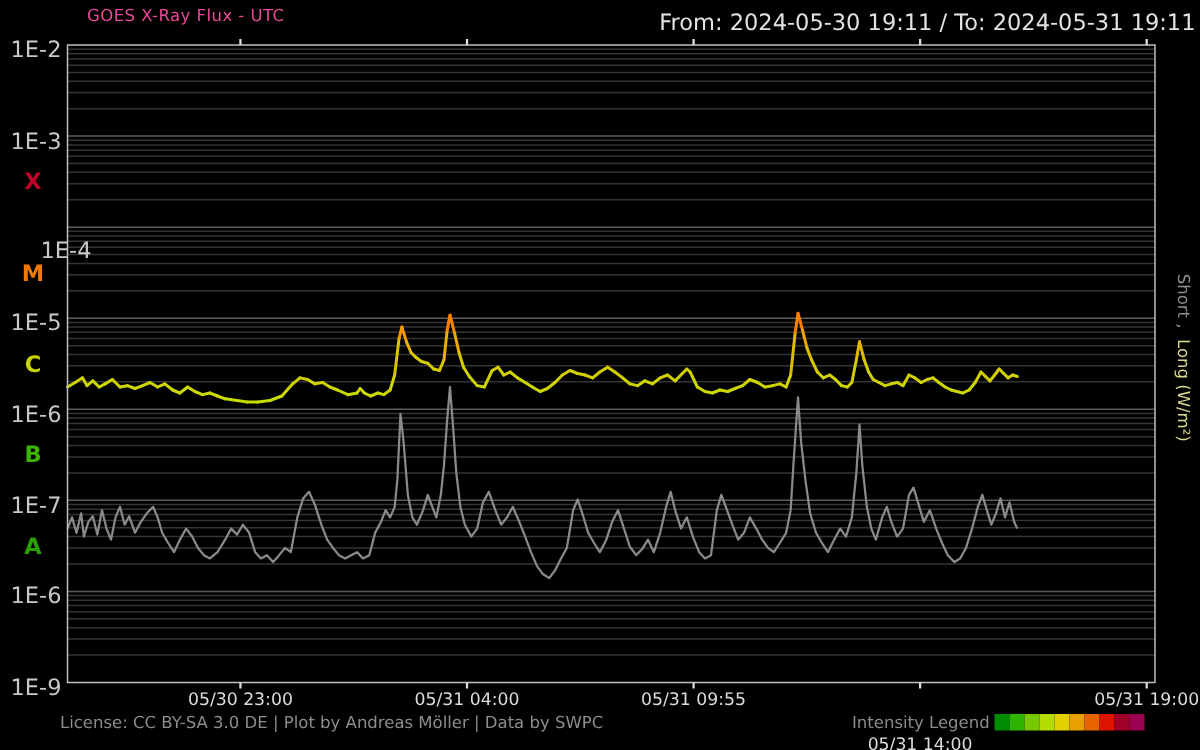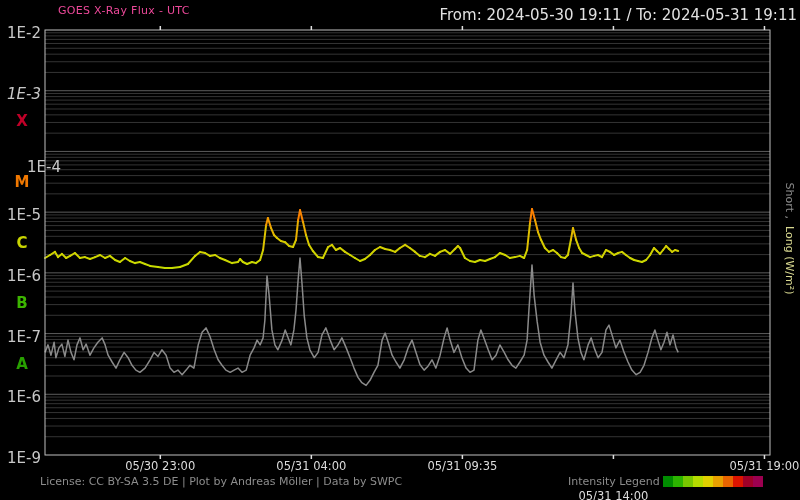--- a/index.html
+++ b/index.html
@@ -244,46 +244,46 @@
     <line x1="613.4211458333333" y1="455" x2="613.4211458333333" y2="459" stroke="#e0e0e0" stroke-width="1.5"></line>
     <line x1="764.4628125" y1="26" x2="764.4628125" y2="30" stroke="#e0e0e0" stroke-width="1.5"></line>
     <line x1="764.4628125" y1="455" x2="764.4628125" y2="459" stroke="#e0e0e0" stroke-width="1.5"></line>
   </svg>
 
 <div id="title" class="abs">GOES X-Ray Flux - UTC</div>
 <div id="range" class="abs">From: 2024-05-30 19:11  /  To: 2024-05-31 19:11</div>
 
 <div id="ylabels">
     <div class="ylab" style="top: 24px;">1E-2</div>
-    <div class="ylab" style="top: 84.7143px; font-style: italic;">1E-3</div>
+    <div class="ylab" style="top: 84.7143px;">1E-3</div>
     <div class="ylab" style="top: 158px; padding-left: 20px;">1E-4</div>
     <div class="ylab" style="top: 206.143px;">1E-5</div>
     <div class="ylab" style="top: 266.857px;">1E-6</div>
     <div class="ylab" style="top: 327.571px;">1E-7</div>
     <div class="ylab" style="top: 388.286px;">1E-6</div>
     <div class="ylab" style="top: 449px;">1E-9</div>
   </div>
 <div id="xlabels">
     <div class="xlab" style="left: 105.296px;">05/30 23:00</div>
     <div class="xlab" style="left: 256.338px;">05/31 04:00</div>
-    <div class="xlab" style="left: 407.379px;">05/31 09:35</div>
+    <div class="xlab" style="left: 407.379px;">05/31 09:55</div>
     <div class="xlab" style="left: 558.421px; margin-top: 30px;">05/31 14:00</div>
     <div class="xlab" style="left: 709.463px;">05/31 19:00</div>
   </div>
 <div id="clabels">
     <div class="clab" style="top: 112.09px; color: rgb(192, 0, 40);">X</div>
     <div class="clab" style="top: 172.805px; color: rgb(240, 120, 0);">M</div>
     <div class="clab" style="top: 233.519px; color: rgb(200, 212, 0);">C</div>
     <div class="clab" style="top: 294.233px; color: rgb(60, 180, 0);">B</div>
     <div class="clab" style="top: 354.948px; color: rgb(40, 160, 0);">A</div>
   </div>
 
 <div id="right-label" class="abs"><span class="shortp">Short</span><span class="shortp"> ,  </span><span class="longp">Long (W/m²)</span></div>
 
-<div id="license" class="abs">License: CC BY-SA 3.5 DE | Plot by Andreas Möller | Data by SWPC</div>
+<div id="license" class="abs">License: CC BY-SA 3.0 DE | Plot by Andreas Möller | Data by SWPC</div>
 <div id="legend-wrap" class="abs">
   <span>Intensity Legend</span>
   <span id="legend-blocks">
       <span class="lblock" style="background: rgb(0, 140, 0);"></span>
       <span class="lblock" style="background: rgb(44, 180, 0);"></span>
       <span class="lblock" style="background: rgb(120, 200, 0);"></span>
       <span class="lblock" style="background: rgb(180, 220, 0);"></span>
       <span class="lblock" style="background: rgb(224, 208, 0);"></span>
       <span class="lblock" style="background: rgb(232, 160, 0);"></span>
       <span class="lblock" style="background: rgb(232, 100, 0);"></span>

